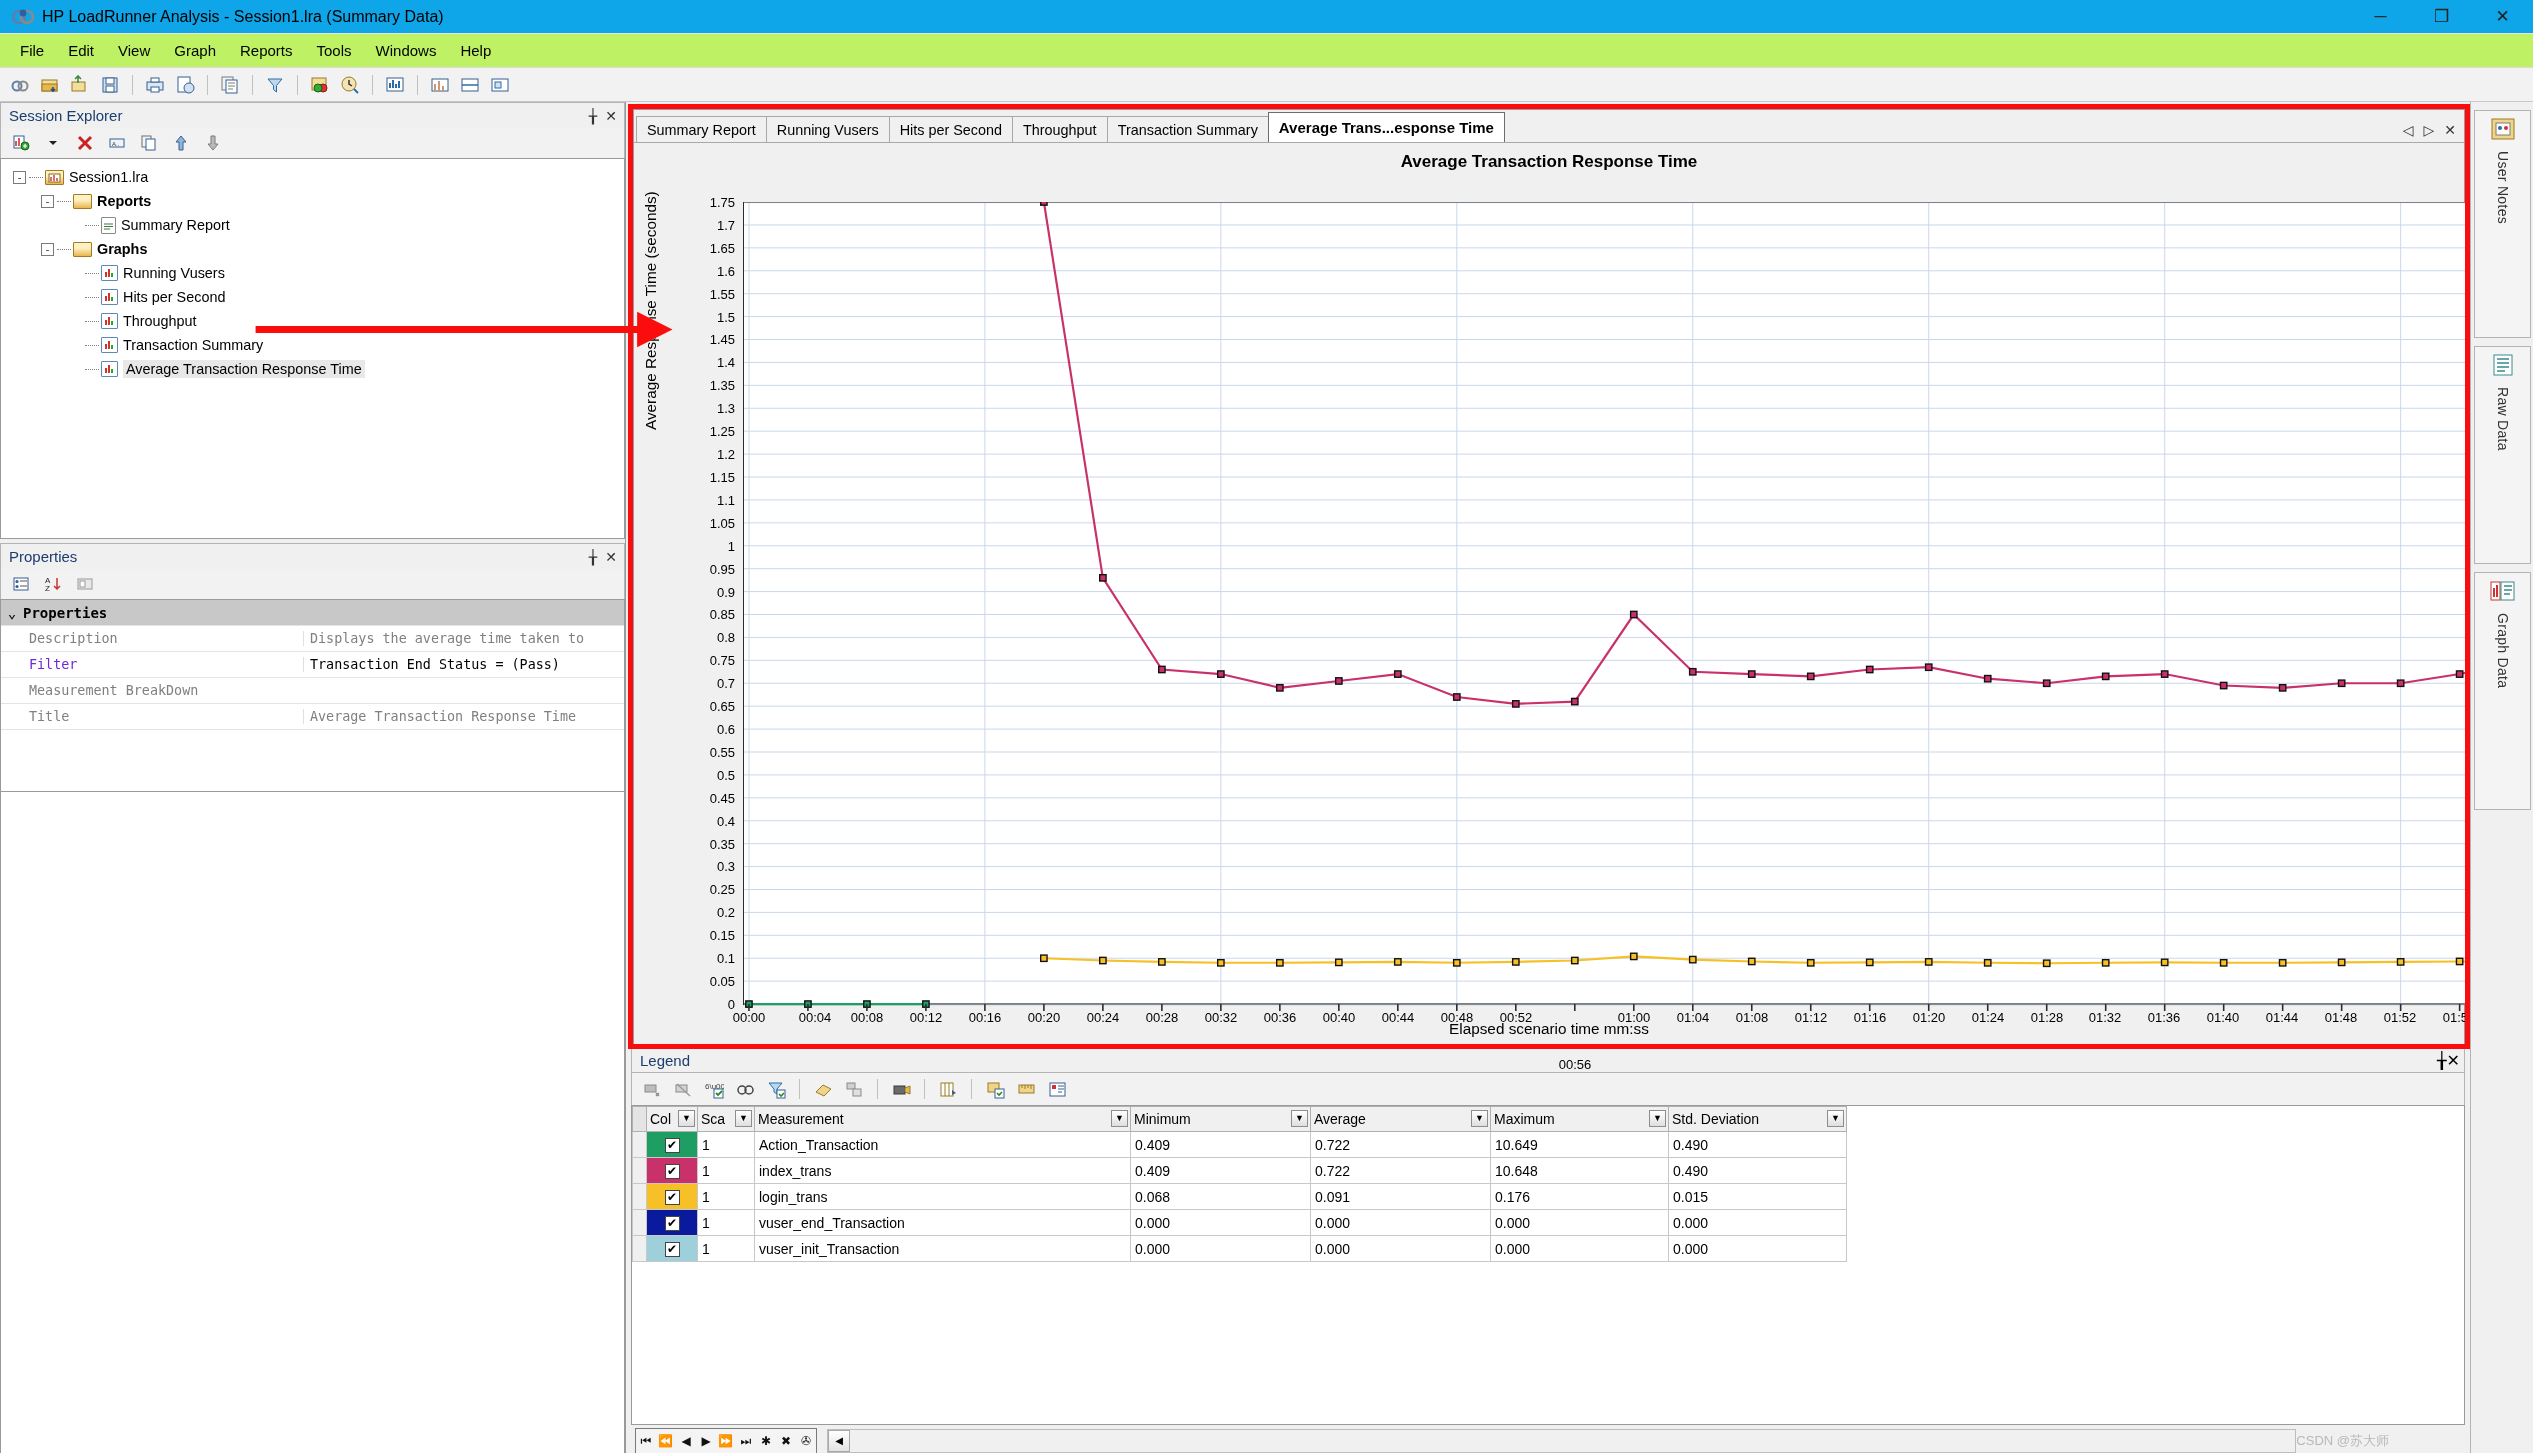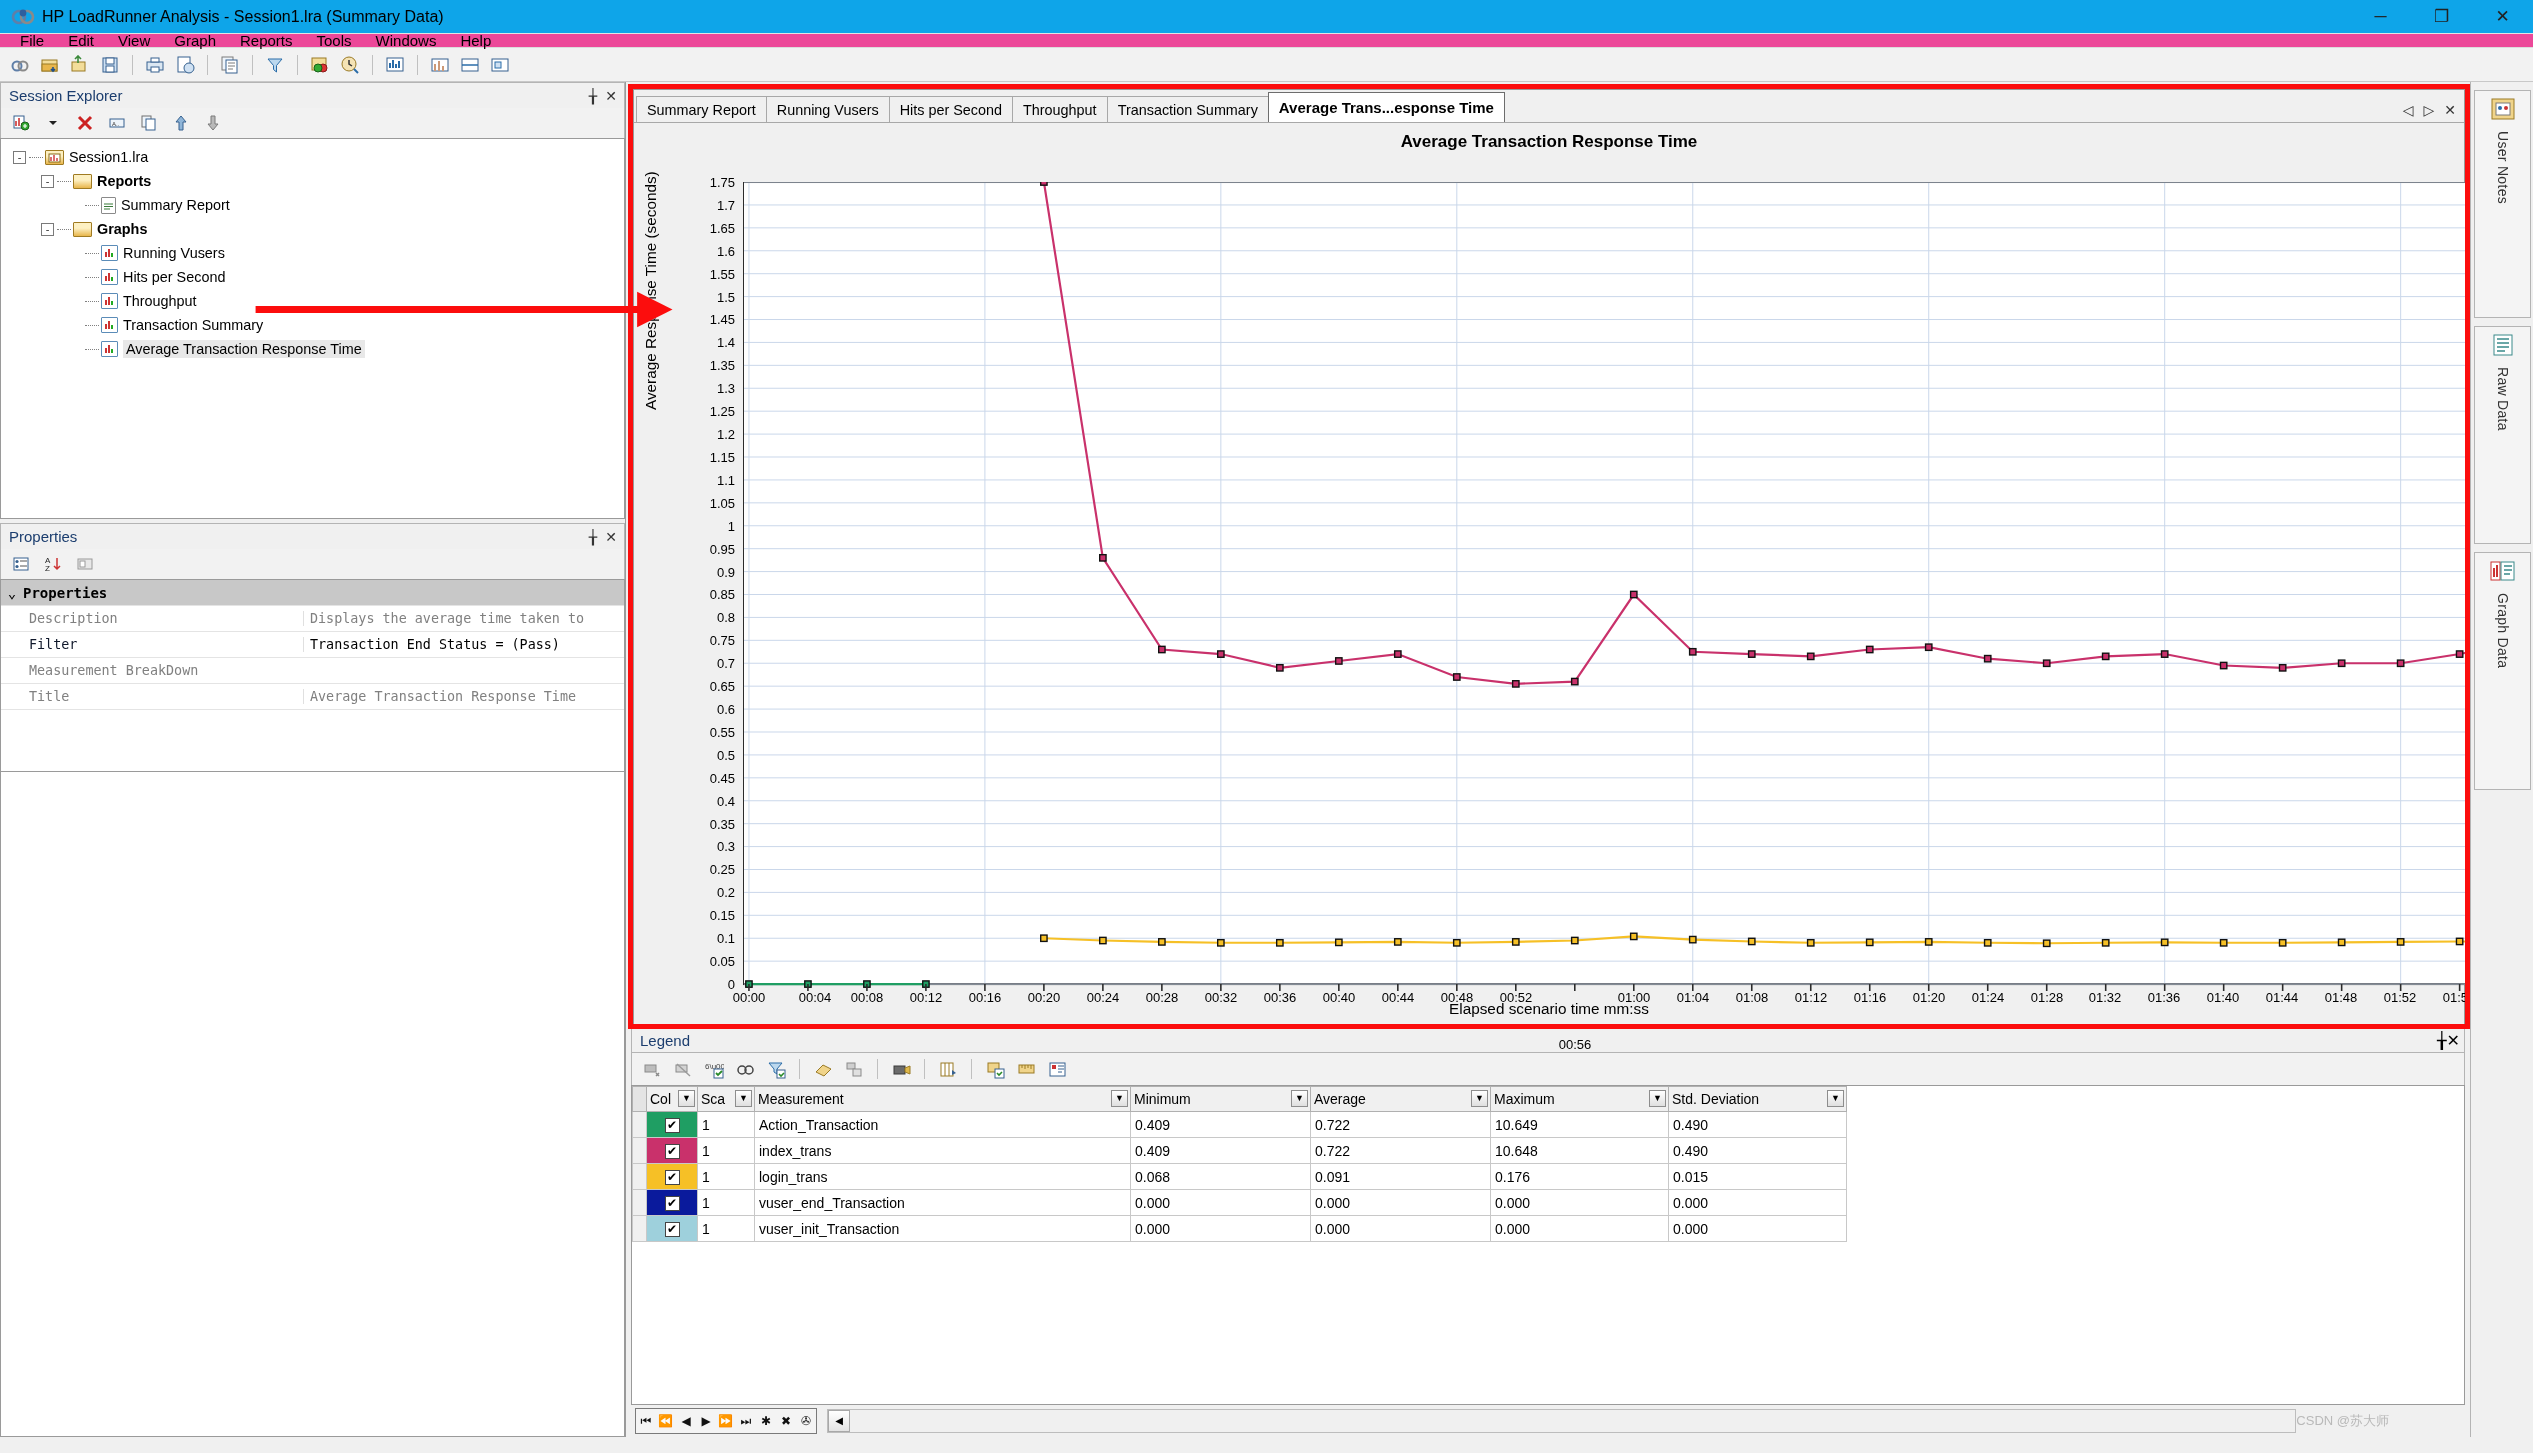--- a/index.html
+++ b/index.html
@@ -15,21 +15,21 @@
   #titlebar {
     height: 34px; background: #0ea5e9; display: flex; align-items: center;
     border-bottom: 1px solid #e4e4e4;
   }
   #titlebar .tb-icon { width: 26px; height: 26px; margin: 0 6px 0 10px; position: relative; }
   #titlebar .tb-text { font-size: 16px; color: #000; }
   .winbtns { margin-left: auto; display: flex; height: 34px; }
   .winbtn { width: 61px; height: 34px; display: flex; align-items: center; justify-content: center;
             font-size: 17px; color: #222; }
   
-  #menubar { height: 14px; background: #ec4899; display: flex; align-items: center;
+  #menubar { height: 34px; background: #bef264; display: flex; align-items: center;
              padding-left: 8px; border-bottom: 1px solid #dcdcdc; }
   #menubar .mi { font-size: 15px; padding: 3px 12px; color: #000; }
   
   #toolbar { height: 34px; background: #f2f2f2; display: flex; align-items: center;
              padding-left: 6px; border-bottom: 1px solid #c8c8c8; gap: 2px;}
   .tbtn { width: 28px; height: 26px; display: flex; align-items: center; justify-content: center;
           border: 1px solid transparent; }
   .tsep { width: 1px; height: 20px; background: #c0c0c0; margin: 0 6px; }
   
   #body { display: flex; width: 2533px; height: calc(1453px - 34px - 30px - 34px); }
@@ -58,21 +58,21 @@
   .ficon.folder { background: linear-gradient(#fdf0c2 40%, #e8b64c); border: 1px solid #a07b22; }
   .ficon.sess   { background: linear-gradient(#fdf0c2 40%, #e8b64c); border: 1px solid #a07b22; }
   .ficon.doc    { background: #fff; border: 1px solid #8a8a8a; width: 15px; height: 17px; }
   .ficon.chart  { background: #fff; border: 1px solid #5b8cb8; width: 17px; height: 16px; }
   
   #propspanel { flex: 0 0 auto; display: flex; flex-direction: column; }
   #propgrid { border: 1px solid #9a9a9a; background: #fff; font-family: "DejaVu Sans Mono", monospace;
               font-size: 13.4px; height: 193px; }
   .prow { display: flex; height: 26px; align-items: center; border-bottom: 1px solid #e4e4e4;}
   .prow.group { background: #c8c8c8; font-weight: bold; font-size: 14px;}
-  .prow .pk { width: 302px; padding-left: 28px; color: #0f172a; overflow: hidden; white-space: nowrap;}
+  .prow .pk { width: 302px; padding-left: 28px; color: #6d28d9; overflow: hidden; white-space: nowrap;}
   .prow .pk.dim { color: #808080; }
   .prow .pv { flex: 1; padding-left: 6px; border-left: 1px solid #e0e0e0; color: #000;
               overflow: hidden; white-space: nowrap; }
   .prow .pv.dim { color: #808080; }
   .prow .caret { width: 22px; text-align: center; }
   #propblank { flex: 1; background: #fff; border: 1px solid #9a9a9a; border-top: none; }
   #descbox { height: 89px; margin: 4px 2px 2px 2px; background: #fff; border: 1px solid #9a9a9a;
              font-size: 14px; color: #000; padding: 4px 6px; line-height: 1.35; }
   
   #rightcol { flex: 1; position: relative; display: flex; flex-direction: column; background: #f0f0f0; }

